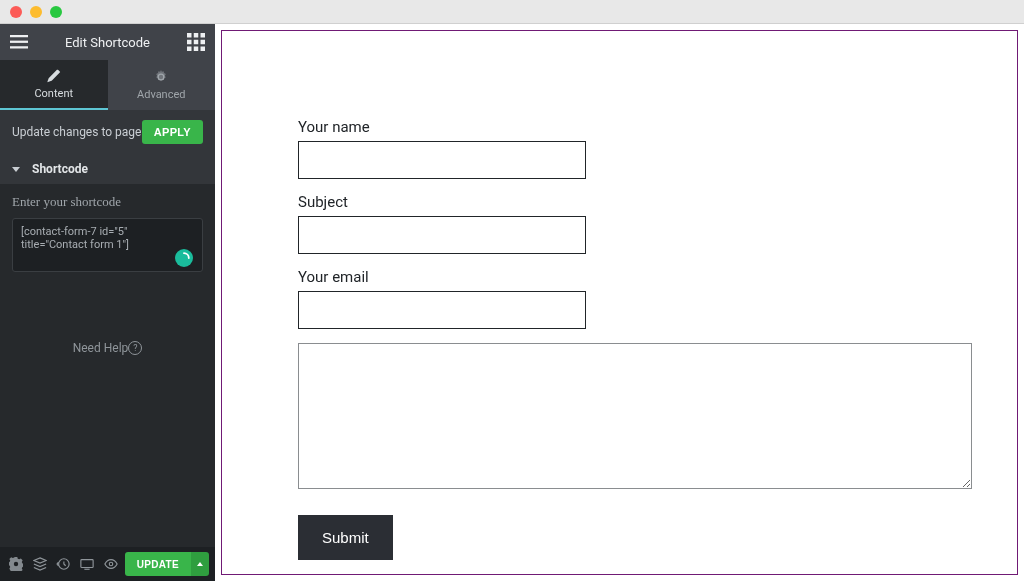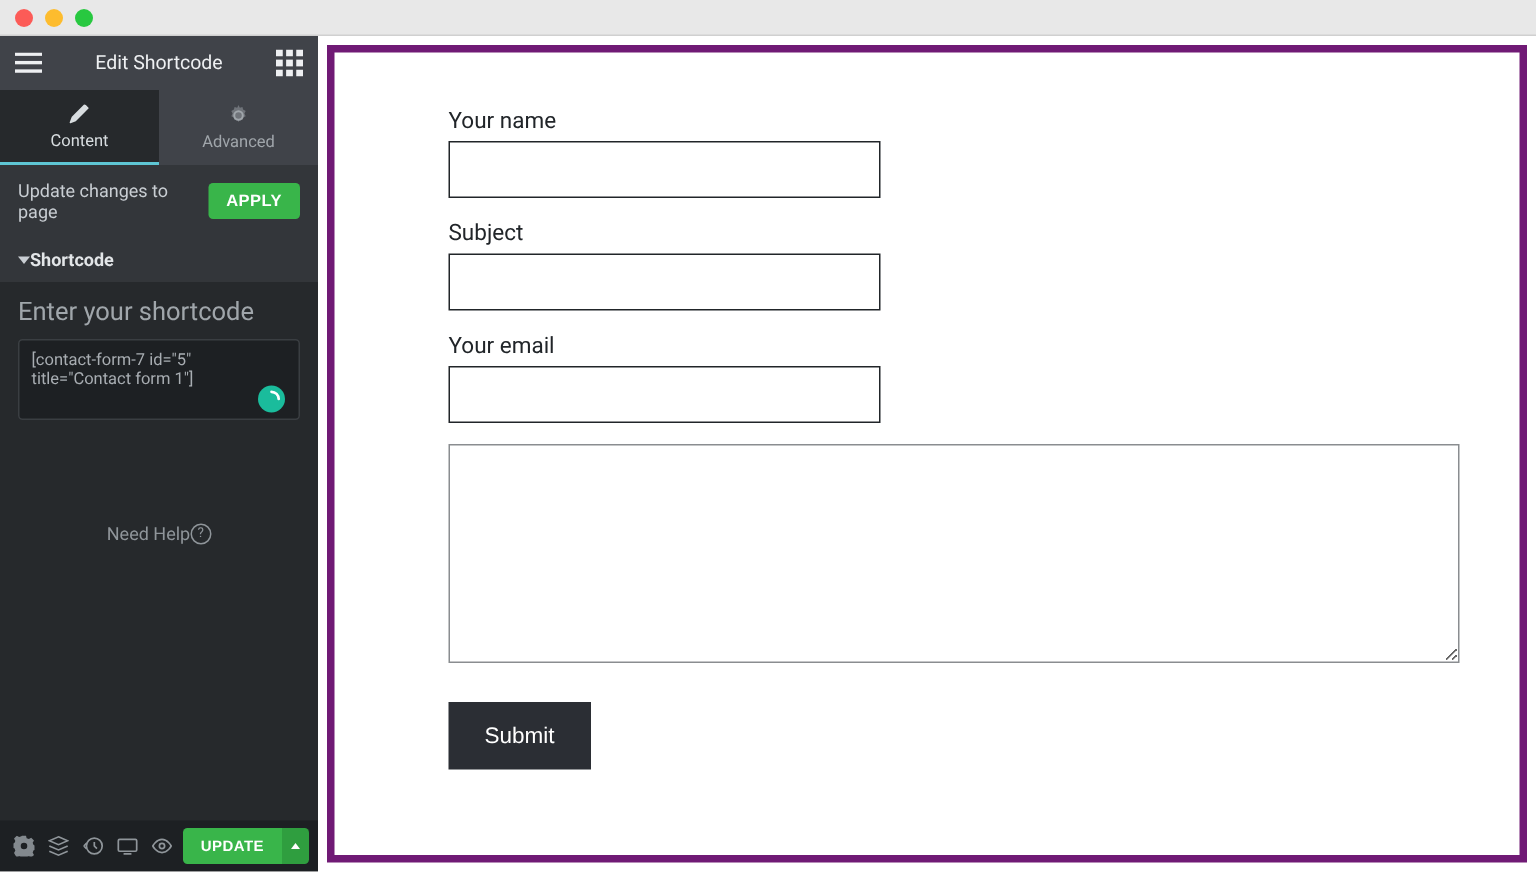--- a/index.html
+++ b/index.html
@@ -104,40 +104,41 @@
       letter-spacing: 0.3px;
       border-radius: 3px;
       cursor: pointer;
     }
 
     .section-header {
       background: #33363a;
       padding: 8px 12px;
       display: flex;
       align-items: center;
-      gap: 0;
+      gap: 12px;
       font-size: 12px;
       font-weight: 700;
       color: #e3e6e8;
       cursor: pointer;
     }
     .caret-down {
       width: 0; height: 0;
       border-left: 4px solid transparent;
       border-right: 4px solid transparent;
       border-top: 5px solid #c9ced3;
     }
 
     .shortcode-panel {
       padding: 10px 12px 16px;
     }
     .shortcode-label {
-      font-size: 17px;
+      font-size: 13px;
       color: #a0a6ab;
       margin-bottom: 8px;
+      font-family: Liberation Serif, serif;
     }
     .shortcode-input {
       width: 100%;
       height: 54px;
       background: #1d2023;
       border: 1px solid #3a3e42;
       border-radius: 3px;
       color: #a8adb2;
       font-size: 11px;
       padding: 6px 8px;
@@ -248,23 +249,23 @@
     }
 
     
     .canvas {
       flex: 1;
       background: #fff;
       position: relative;
       padding: 6px;
     }
     .frame {
-      border: 5px solid #701a75;
+      border: 1px solid #701a75;
       height: 100%;
-      padding: 36px 40px 30px 76px;
+      padding: 87px 40px 30px 76px;
       overflow: hidden;
     }
     .form-field { margin-bottom: 14px; }
     .form-label {
       display: block;
       margin-bottom: 5px;
       font-size: 15px;
       color: #212529;
     }
     .text-input {

